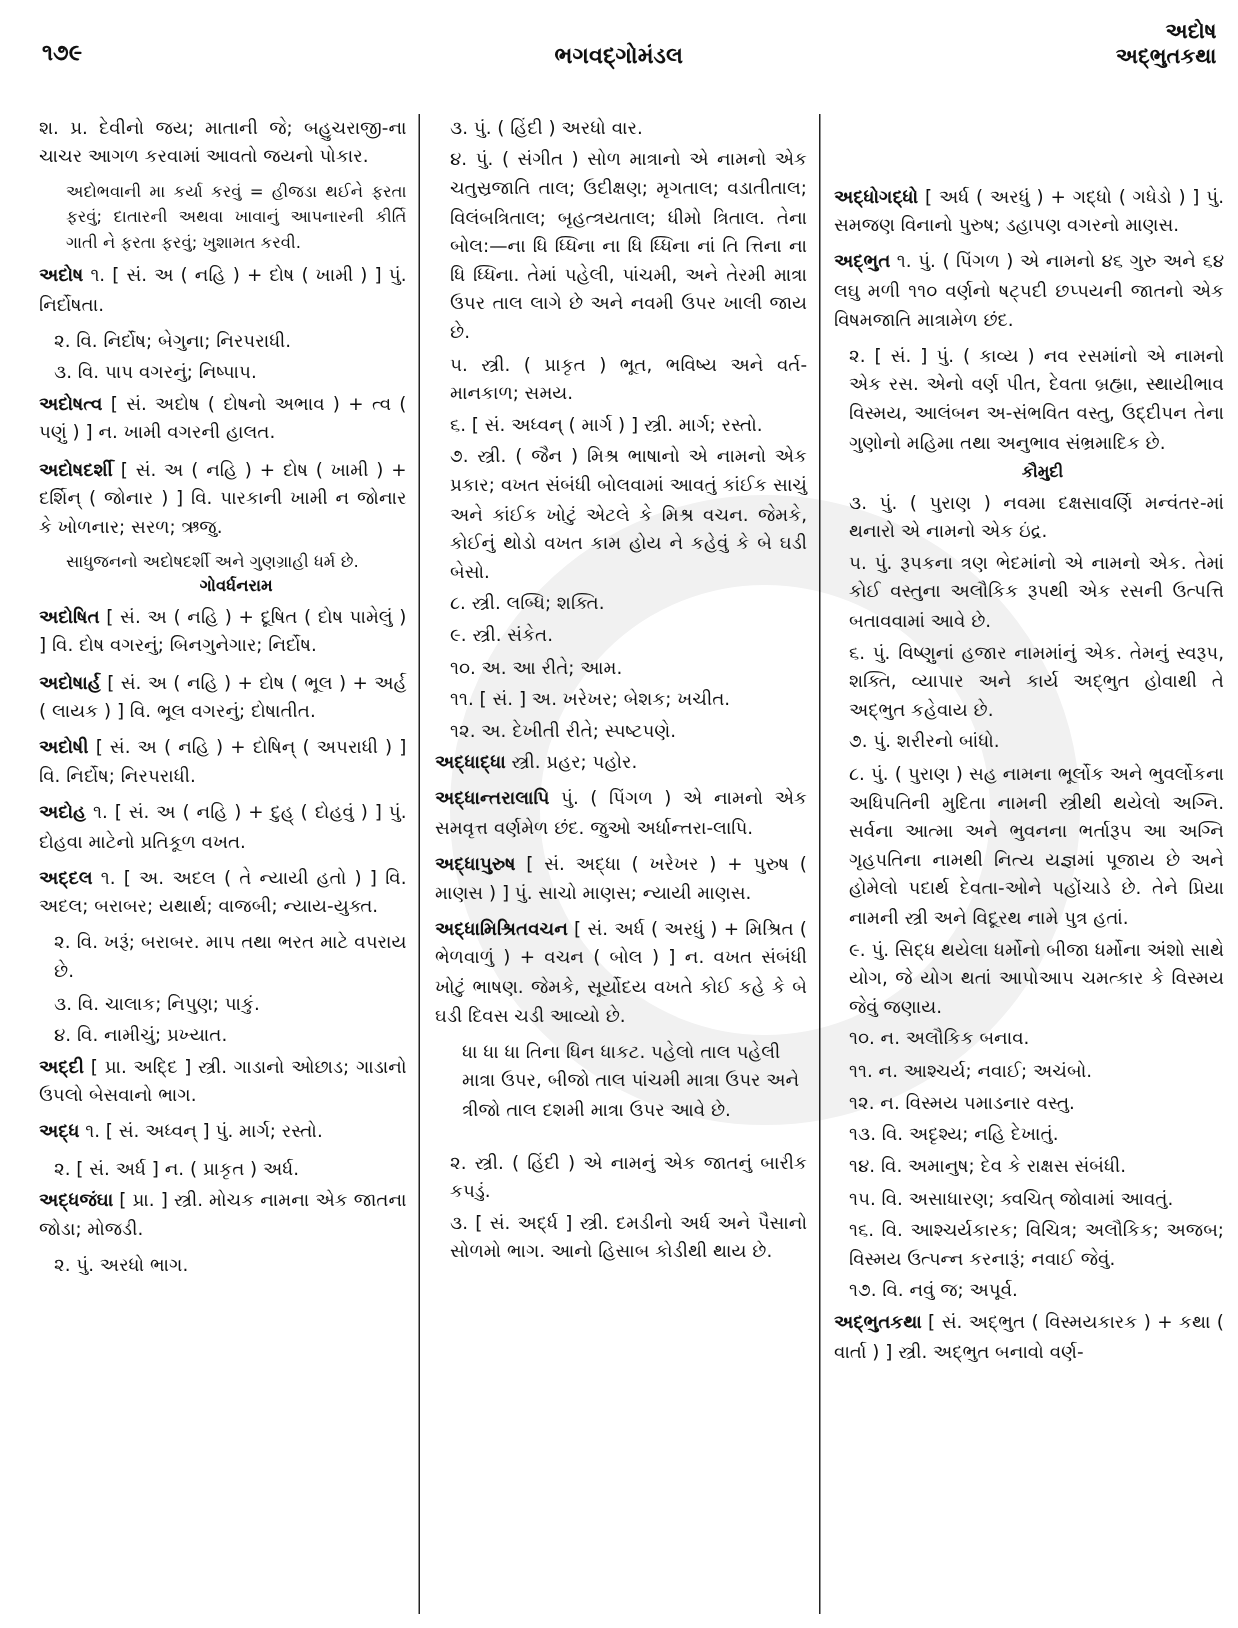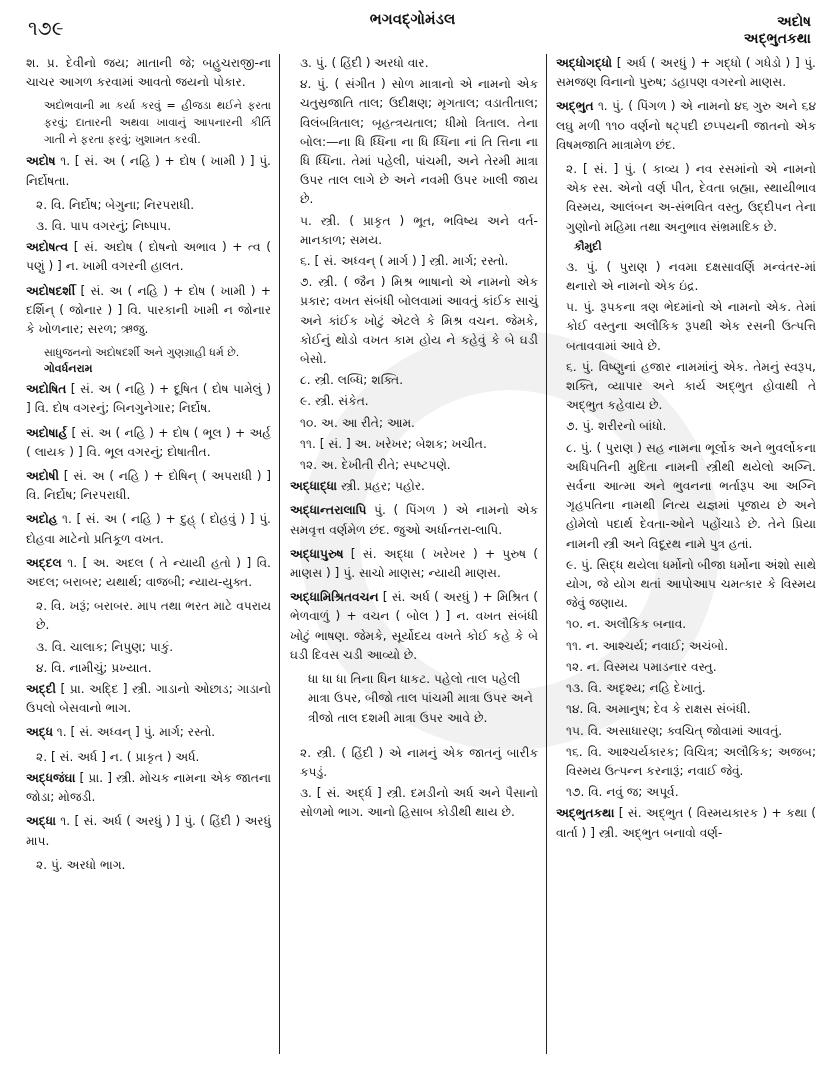--- a/index.html
+++ b/index.html
@@ -10,36 +10,36 @@
     position: relative;
   }
   .watermark {
     position: absolute; left: 300px; top: 330px; width: 420px; height: 420px;
     border-radius: 50%; border: 60px solid #f1f1f1; box-sizing: border-box;
     z-index: 0; pointer-events: none;
   }
   .header {
     position: absolute; left: 0; top: 0; width: 825px; height: 52px; z-index: 1;
   }
-  .page-num { position: absolute; left: 28px; top: 16px; font-size: 20px; font-weight: normal; }
-  .book-title { position: absolute; left: 0; width: 825px; top: 10px; text-align: center; font-size: 15px; font-weight: bold; }
+  .page-num { position: absolute; left: 28px; top: 26px; font-size: 15px; font-weight: bold; }
+  .book-title { position: absolute; left: 0; width: 825px; top: 28px; text-align: center; font-size: 15px; font-weight: bold; }
   .guide { position: absolute; right: 14px; top: 13px; text-align: right; font-size: 14px; font-weight: bold; line-height: 17px; }
   .columns {
-    position: absolute; top: 54px; left: 26px; width: 790px; height: 1000px;
+    position: absolute; top: 76px; left: 26px; width: 790px; height: 1000px;
     display: flex; z-index: 1;
   }
   .col { box-sizing: border-box; font-size: 12.2px; line-height: 19.2px; overflow: hidden; }
   .col1 { width: 254px; padding-right: 8px; border-right: 1.5px solid #222; }
   .col2 { width: 267px; padding: 0 8px 0 10px; border-right: 1.5px solid #222; }
-  .col3 { width: 269px; padding-left: 9px; }
+  .col3 { width: 269px; padding-left: 9px; margin-top: 46px; }
   .entry { margin-bottom: 5px; text-align: justify; }
   .hw { font-weight: bold; }
   .sense { padding-left: 10px; margin-bottom: 2px; text-align: justify; }
   .quote { padding-left: 18px; font-size: 11px; line-height: 17px; margin: 2px 0 4px 0; text-align: justify; }
-  .src { text-align: left; font-size: 11px; line-height: 15px; font-weight: bold; }
+  .src { text-align: center; font-size: 11px; line-height: 15px; font-weight: bold; }
   .bol { padding-left: 18px; margin-bottom: 16px; }
 </style>
 </head>
 <body>
 
 <div class="watermark"></div>
 
 <div class="header">
   <span class="page-num">૧૭૯</span>
   <div class="book-title">ભગવદ્ગોમંડલ</div>
@@ -69,21 +69,20 @@
       <div class="entry"><span class="hw">અદોષી</span><span> [ સં. અ ( નહિ ) + દોષિન્ ( અપરાધી ) ] વિ. નિર્દોષ; નિરપરાધી.</span></div>
       <div class="entry"><span class="hw">અદોહ</span><span> ૧. [ સં. અ ( નહિ ) + દુહ્ ( દોહવું ) ] પું. દોહવા માટેનો પ્રતિકૂળ વખત.</span></div>
       <div class="entry"><span class="hw">અદ્દલ</span><span> ૧. [ અ. અદલ ( તે ન્યાયી હતો ) ] વિ. અદલ; બરાબર; યથાર્થ; વાજબી; ન્યાય-યુક્ત.</span></div>
       <div class="sense">૨. વિ. ખરૂં; બરાબર. માપ તથા ભરત માટે વપરાય છે.</div>
       <div class="sense">૩. વિ. ચાલાક; નિપુણ; પાકું.</div>
       <div class="sense">૪. વિ. નામીચું; પ્રખ્યાત.</div>
       <div class="entry"><span class="hw">અદ્દી</span><span> [ પ્રા. અદ્દિ ] સ્ત્રી. ગાડાનો ઓછાડ; ગાડાનો ઉપલો બેસવાનો ભાગ.</span></div>
       <div class="entry"><span class="hw">અદ્ધ</span><span> ૧. [ સં. અધ્વન્ ] પું. માર્ગ; રસ્તો.</span></div>
       <div class="sense">૨. [ સં. અર્ધ ] ન. ( પ્રાકૃત ) અર્ધ.</div>
       <div class="entry"><span class="hw">અદ્ધજંઘા</span><span> [ પ્રા. ] સ્ત્રી. મોચક નામના એક જાતના જોડા; મોજડી.</span></div>
-      <div class="entry"><span class="hw">અદ્ધા</span><span> ૧. [ સં. અર્ધ ( અરધું ) ] પું. ( હિંદી ) અરધું માપ.</span></div>
       <div class="sense">૨. પું. અરધો ભાગ.</div>
     </div>
   <div class="col col2">
       <div class="sense">૩. પું. ( હિંદી ) અરધો વાર.</div>
       <div class="sense">૪. પું. ( સંગીત ) સોળ માત્રાનો એ નામનો એક ચતુસ્રજાતિ તાલ; ઉદીક્ષણ; મૃગતાલ; વડાતીતાલ; વિલંબત્રિતાલ; બૃહત્ત્રયતાલ; ધીમો ત્રિતાલ. તેના બોલ:—ના ધિ ધ્ધિના ના ધિ ધ્ધિના નાં તિ ત્તિના ના ધિ ધ્ધિના. તેમાં પહેલી, પાંચમી, અને તેરમી માત્રા ઉપર તાલ લાગે છે અને નવમી ઉપર ખાલી જાય છે.</div>
       <div class="sense">૫. સ્ત્રી. ( પ્રાકૃત ) ભૂત, ભવિષ્ય અને વર્ત-માનકાળ; સમય.</div>
       <div class="sense">૬. [ સં. અધ્વન્ ( માર્ગ ) ] સ્ત્રી. માર્ગ; રસ્તો.</div>
       <div class="sense">૭. સ્ત્રી. ( જૈન ) મિશ્ર ભાષાનો એ નામનો એક પ્રકાર; વખત સંબંધી બોલવામાં આવતું કાંઈક સાચું અને કાંઈક ખોટું એટલે કે મિશ્ર વચન. જેમકે, કોઈનું થોડો વખત કામ હોય ને કહેવું કે બે ઘડી બેસો.</div>
       <div class="sense">૮. સ્ત્રી. લબ્ધિ; શક્તિ.</div>
       <div class="sense">૯. સ્ત્રી. સંકેત.</div>

